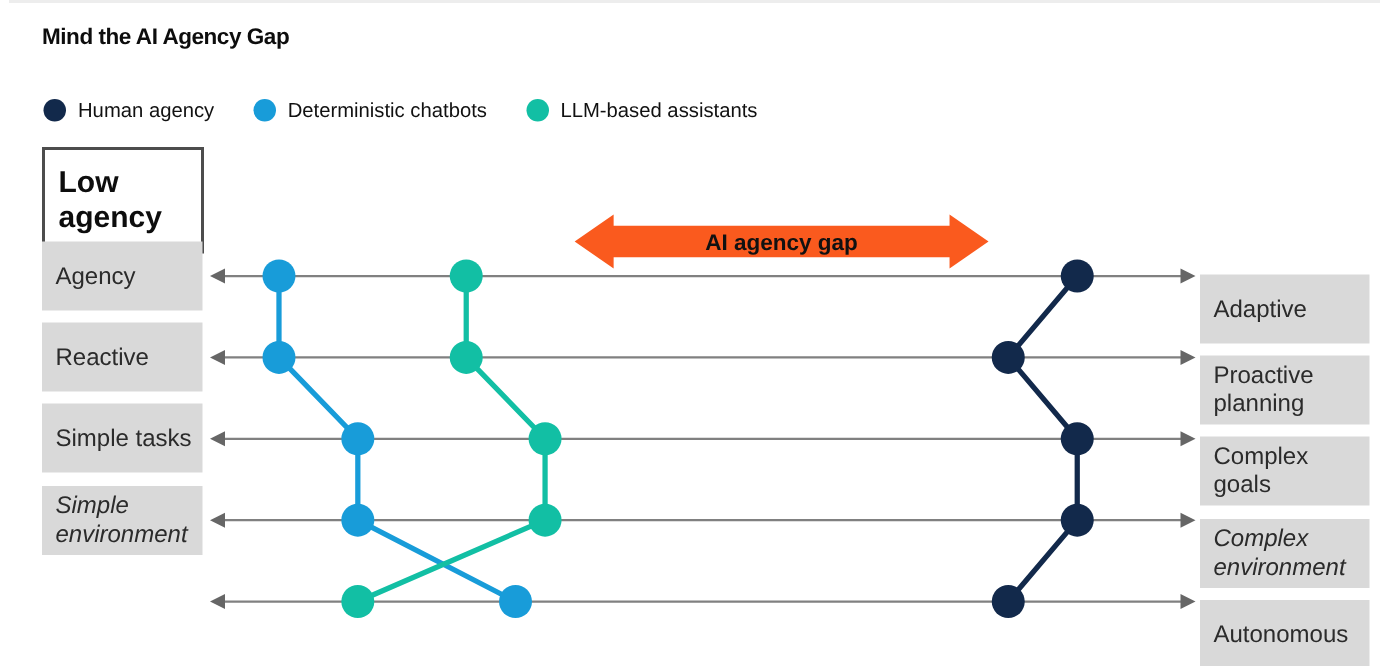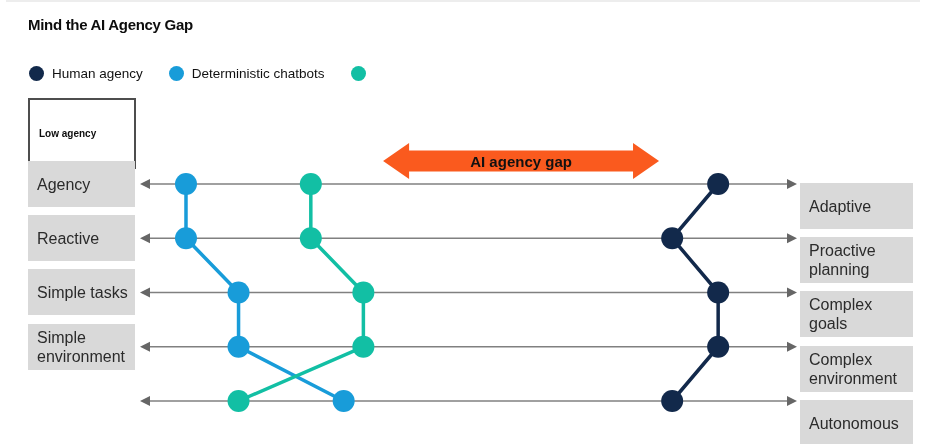--- a/index.html
+++ b/index.html
@@ -6,28 +6,28 @@
   .canvas{position:relative;width:927px;height:444px;background:#fff;overflow:hidden;
           font-family:"Liberation Sans",sans-serif;color:#1a1a1a;}
   .top-border{position:absolute;left:6px;right:7px;top:0;height:2px;background:#ededed;}
   .title{position:absolute;left:28px;top:16px;font-size:15px;font-weight:800;
          letter-spacing:-0.3px;color:#0d0d0d;}
   .legend{position:absolute;left:29px;top:66px;display:flex;align-items:center;gap:26px;}
   .legend-item{display:flex;align-items:center;gap:8px;font-size:13.5px;color:#111;}
   .legend-dot{width:15px;height:15px;border-radius:50%;flex:0 0 auto;}
   .hdr-box{position:absolute;top:98px;height:71px;background:#fff;border:2px solid #4d4d4d;
            box-sizing:border-box;display:flex;align-items:center;padding-left:9px;
-           font-size:10px;font-weight:bold;color:#0d0d0d;}
+           font-size:20px;font-weight:bold;color:#0d0d0d;}
   .hdr-left{left:28px;width:108px;}
   .hdr-right{left:800px;width:112px;}
   .band{position:absolute;height:46px;background:#d9d9d9;display:flex;align-items:center;
         padding-left:9px;box-sizing:border-box;font-size:16px;line-height:19px;color:#2b2b2b;}
   .band-left{left:28px;width:107px;}
   .band-right{left:800px;width:113px;margin-top:22px;}
-  .r0{top:161px;} .r1{top:215px;} .r2{top:269px;} .r3{top:324px;} .r4{top:378px;}
+  .r0{top:161px;} .r1{top:215px;} .r2{top:269px;} .r3{top:324px;font-style:italic;} .r4{top:378px;}
   .chart-svg{position:absolute;left:0;top:0;pointer-events:none;}
 </style>
 </head>
 <body>
 
 <div class="canvas">
   <div class="top-border"></div>
 
   <h1 class="title" style="margin:0">Mind the AI Agency Gap</h1>
 
@@ -35,20 +35,21 @@
     <div class="legend-item">
       <span class="legend-dot" id="legend-dot-0" style="background: rgb(18, 41, 75);"></span>
       <span>Human agency</span>
     </div>
     <div class="legend-item">
       <span class="legend-dot" id="legend-dot-1" style="background: rgb(24, 156, 217);"></span>
       <span>Deterministic chatbots</span>
     </div>
     <div class="legend-item">
       <span class="legend-dot" id="legend-dot-2" style="background: rgb(18, 191, 164);"></span>
+      <span>LLM-based assistants</span>
     </div>
   </div>
 
   <div class="hdr-box hdr-left">Low agency</div>
 
   <div class="band band-left r0">Agency</div>
   <div class="band band-left r1">Reactive</div>
   <div class="band band-left r2">Simple tasks</div>
   <div class="band band-left r3">Simple environment</div>
 

